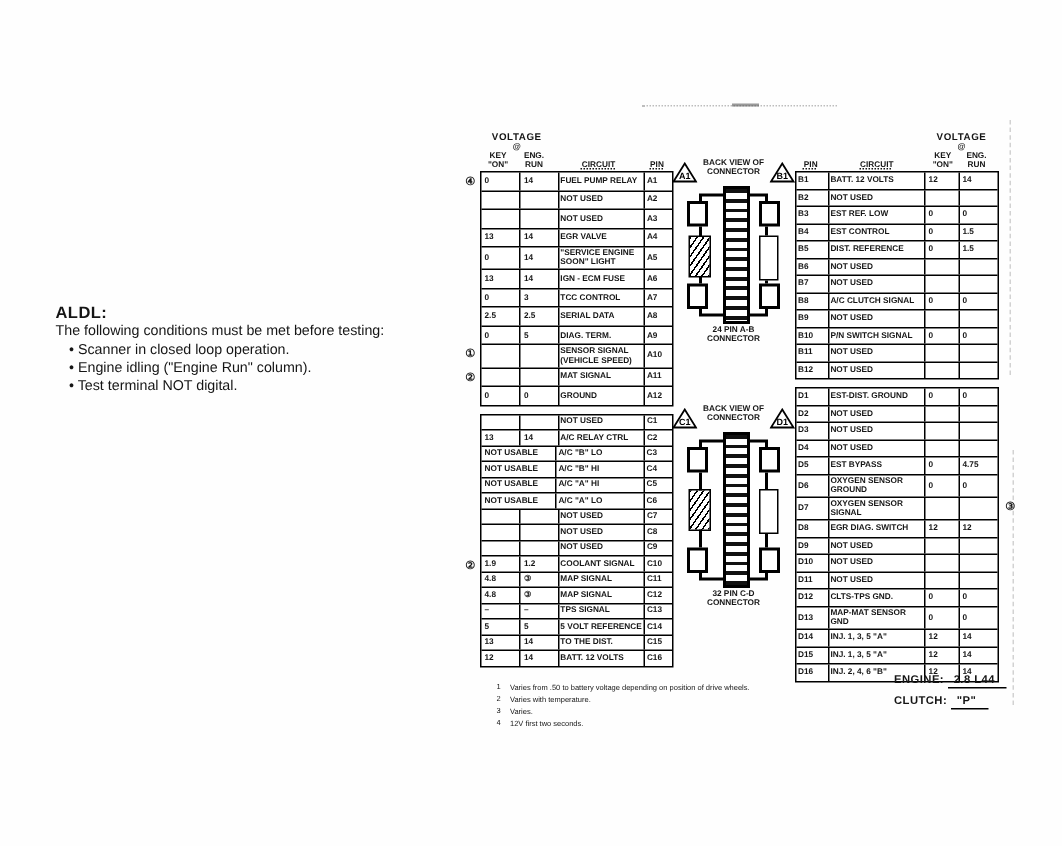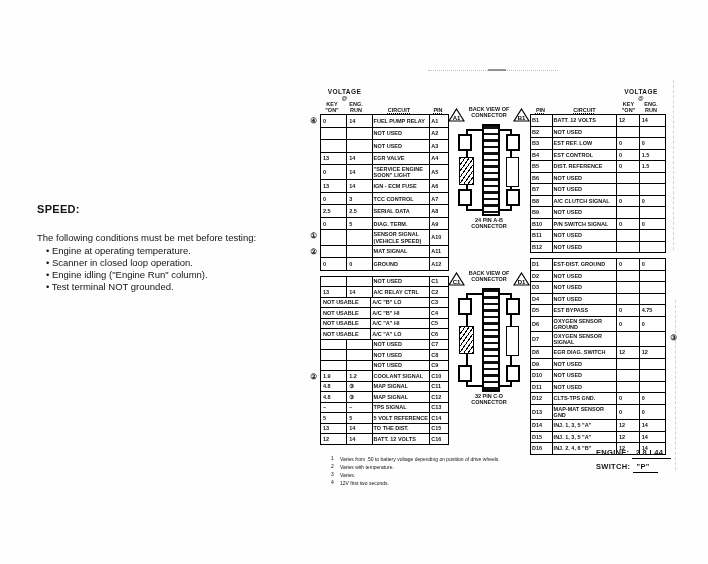--- a/index.html
+++ b/index.html
@@ -4,21 +4,21 @@
 <style>
   html,body{margin:0;padding:0;}
   body{width:708px;height:564px;background:#fefefe;position:relative;
        font-family:"Liberation Sans",sans-serif;color:#151515;overflow:hidden;}
   .abs{position:absolute;}
 
   
   .note-block{left:37px;top:203px;width:276px;}
   .note-title{font-size:11px;font-weight:bold;letter-spacing:.3px;}
   .note-body{font-size:11px;font-weight:bold;line-height:1.2;text-align:justify;letter-spacing:.2px;}
-  .conditions{margin-top:17px;font-size:9.5px;line-height:1.25;}
+  .conditions{font-size:9.5px;line-height:1.25;}
   .conditions-intro{margin-bottom:1px;}
   .bullet-item{margin-left:9px;}
   .bullet-item::before{content:"•  ";}
 
   
   .vtable{border:1px solid #000;background:#fff;}
   .trow{display:flex;align-items:stretch;position:relative;}
   .trow + .trow{border-top:1px solid #000;}
   .tcell{border-left:1px solid #000;padding:1px 1px;font-size:5.5px;font-weight:bold;
          line-height:1.12;display:flex;align-items:center;overflow:hidden;
@@ -107,28 +107,27 @@
 </style>
 </head>
 <body>
 
 <div class="abs art-top"></div>
 <div class="abs art-dash"></div>
 <div class="abs art-right1"></div>
 <div class="abs art-right2"></div>
 
 <div class="abs note-block">
-  <div class="note-title">SPEED:</div>
+  <div class="note-title">ALDL:</div>
   <div class="conditions">
     <div class="conditions-intro">The following conditions must be met before testing:</div>
     <div>
-        <div class="bullet-item">Engine at operating temperature.</div>
         <div class="bullet-item">Scanner in closed loop operation.</div>
         <div class="bullet-item">Engine idling ("Engine Run" column).</div>
-        <div class="bullet-item">Test terminal NOT grounded.</div>
+        <div class="bullet-item">Test terminal NOT digital.</div>
       </div>
   </div>
 </div>
 
 <div class="abs lt-wrap lt">
   <div class="lt-head thead">
     <div class="lth-left">
       <div class="volt-label">VOLTAGE</div>
       <div class="at-symbol">@</div>
       <div class="subcols">
@@ -575,16 +574,16 @@
       <div class="tcell c-text">12V first two seconds.</div>
     </div>
   </div>
 
 <div class="abs footer">
   <div class="footer-line">
     <span>ENGINE:</span>
     <span class="u-value">2.8 L44</span>
   </div>
   <div class="footer-line">
-    <span>SWITCH:</span>
+    <span>CLUTCH:</span>
     <span class="u-value">"P"</span>
   </div>
 </div>
 
 </body></html>

